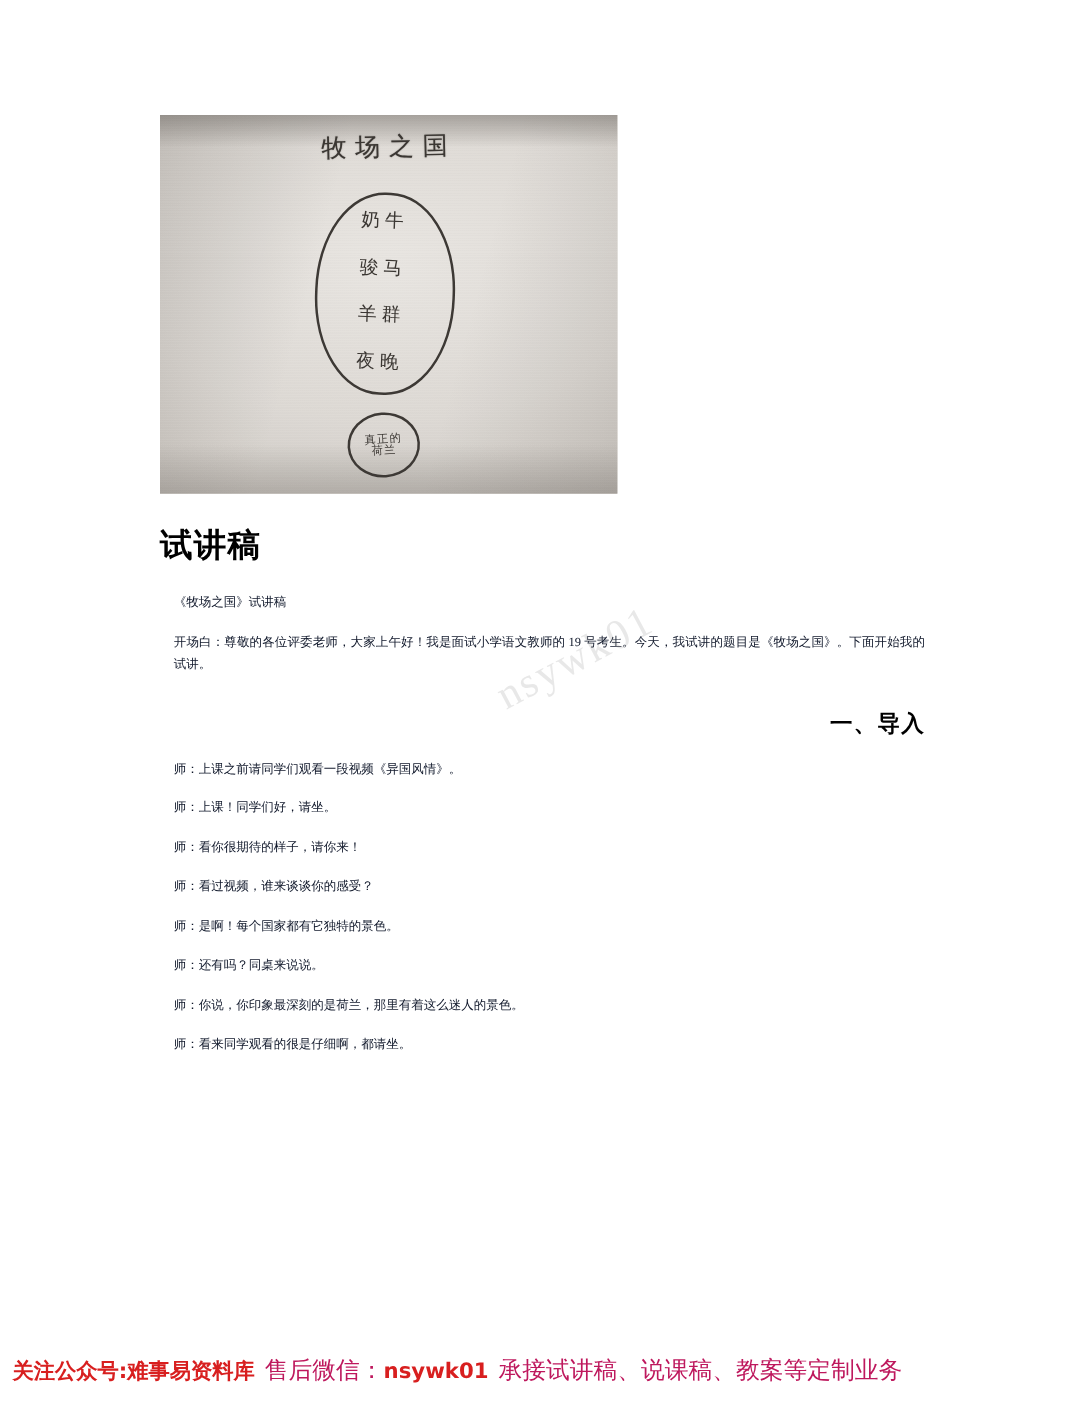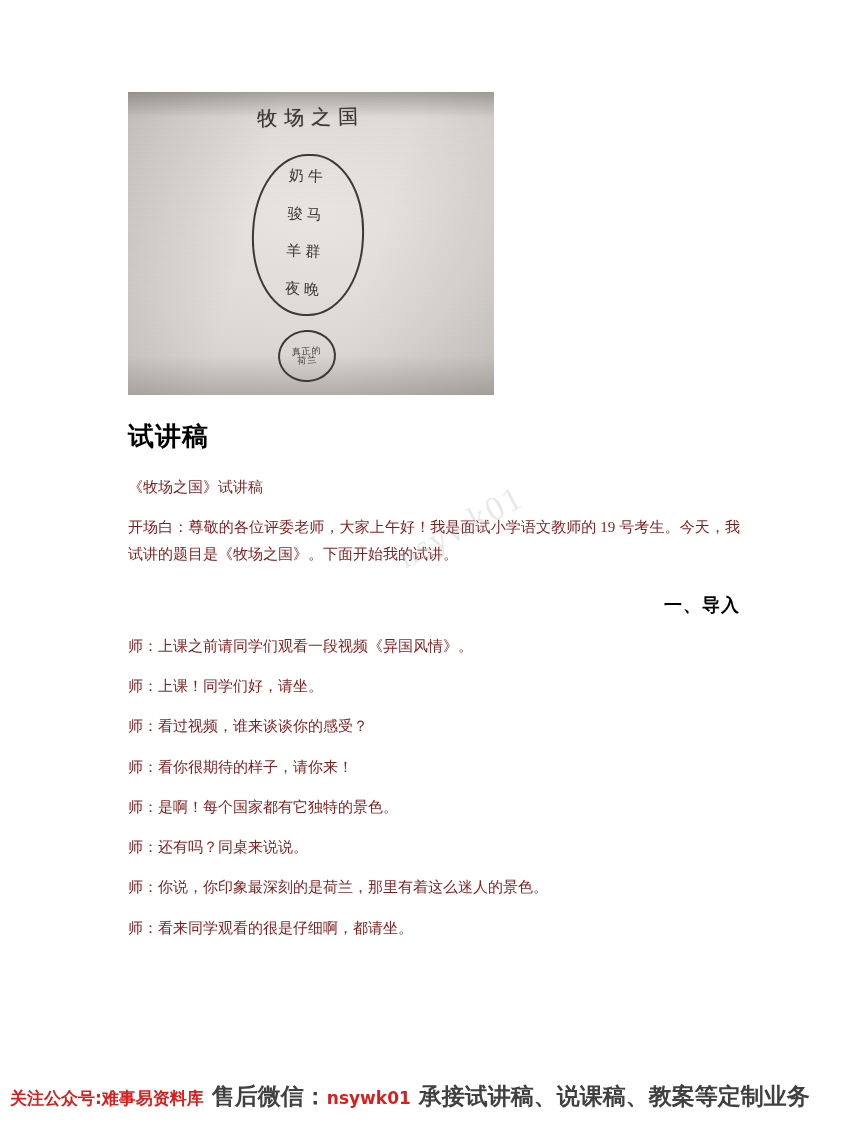--- a/index.html
+++ b/index.html
@@ -136,24 +136,24 @@
   h2.doc-h2 {
     font-family: "DejaVu Sans", "Liberation Sans", sans-serif;
     font-size: 18px;
     font-weight: bold;
     margin: 26px 0 16px 0;
     color: #000;
     letter-spacing: 1px;
     text-align: right;
   }
   p.doc-p {
-    font-size: 15px;
+    font-size: 10px;
     line-height: 1.75;
-    margin: 0 0 14px 0;
-    color: #7f1d1d;
+    margin: 0 0 14px 11px;
+    color: #0f172a;
     text-align: justify;
   }
 
   
   .watermark {
     position: absolute;
     left: 392px;
     top: 508px;
     font-family: "Liberation Serif", serif;
     font-size: 34px;
@@ -182,24 +182,24 @@
     padding-left: 10px;
     white-space: nowrap;
   }
   .f-red {
     color: #d81f1f;
     font-family: "DejaVu Sans", "Liberation Sans", sans-serif;
     font-weight: bold;
     font-size: 17px;
   }
   .f-black {
-    color: #404040;
+    color: #be185d;
     font-family: "DejaVu Sans", "Liberation Sans", sans-serif;
-    font-weight: bold;
-    font-size: 23px;
+    font-weight: normal;
+    font-size: 19px;
   }
   .f-gap { display: inline-block; width: 8px; }
 </style>
 </head>
 <body>
 
 <div class="page">
 
   <div class="content">
 
@@ -228,22 +228,22 @@
     <h1 class="doc-h1">试讲稿</h1>
 
     <p class="doc-p">《牧场之国》试讲稿</p>
 
     <p class="doc-p">开场白：尊敬的各位评委老师，大家上午好！我是面试小学语文教师的 19 号考生。今天，我试讲的题目是《牧场之国》。下面开始我的试讲。</p>
 
     <h2 class="doc-h2">一、导入</h2>
 
     <p class="doc-p">师：上课之前请同学们观看一段视频《异国风情》。</p>
     <p class="doc-p">师：上课！同学们好，请坐。</p>
+    <p class="doc-p">师：看你很期待的样子，请你来！</p>
     <p class="doc-p">师：看过视频，谁来谈谈你的感受？</p>
-    <p class="doc-p">师：看你很期待的样子，请你来！</p>
     <p class="doc-p">师：是啊！每个国家都有它独特的景色。</p>
     <p class="doc-p">师：还有吗？同桌来说说。</p>
     <p class="doc-p">师：你说，你印象最深刻的是荷兰，那里有着这么迷人的景色。</p>
     <p class="doc-p">师：看来同学观看的很是仔细啊，都请坐。</p>
 
   </div>
 
   <div class="watermark">nsywk01</div>
 
   <div class="footer">

